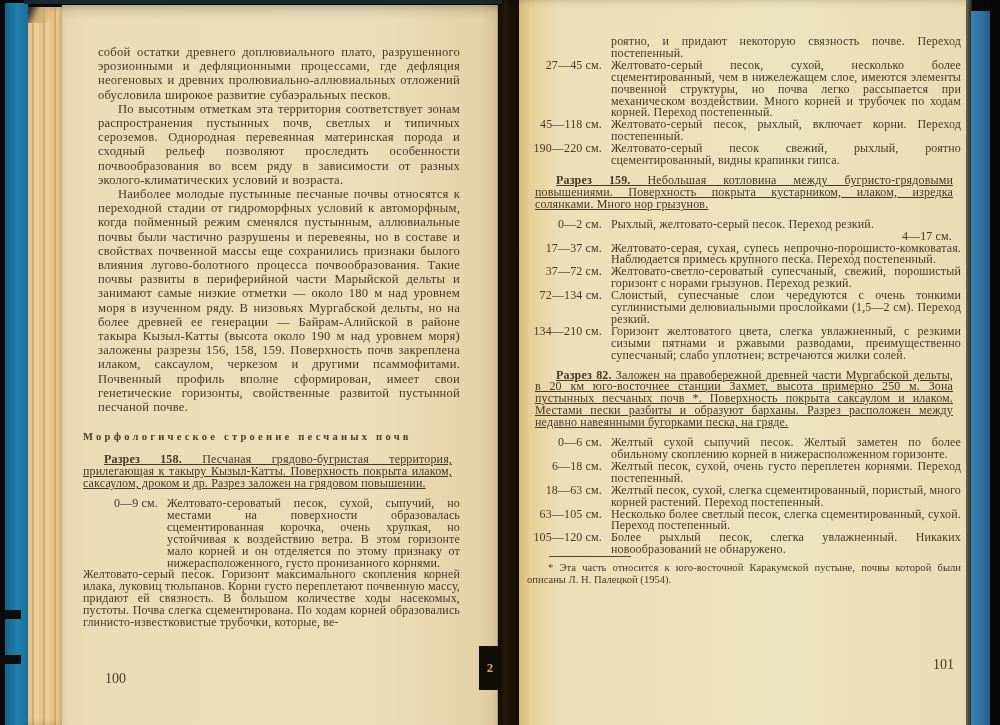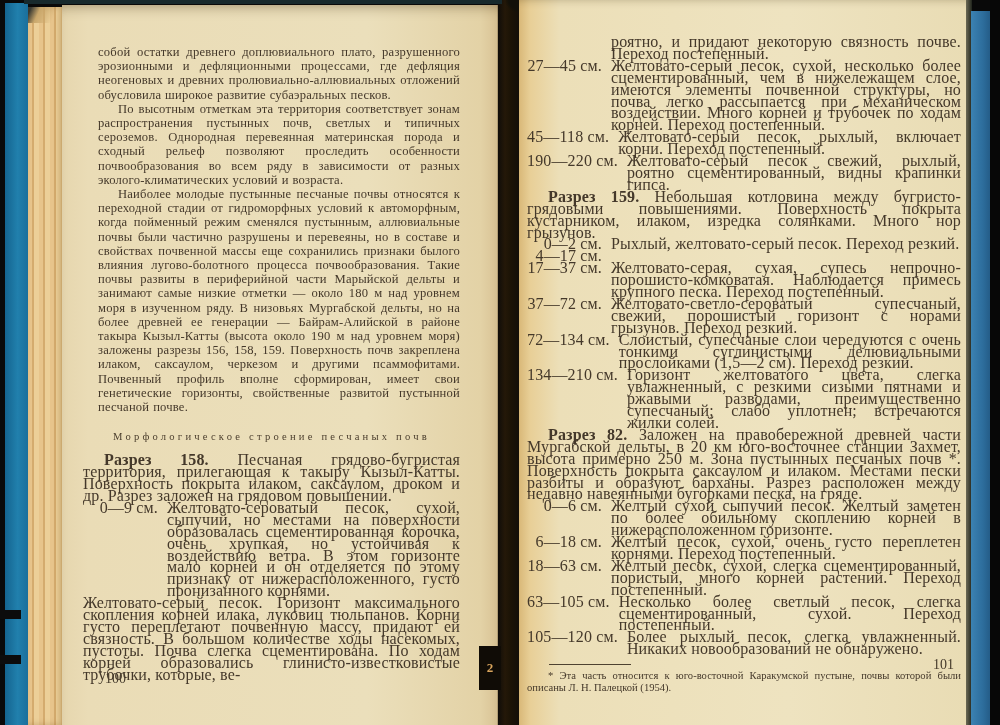--- a/index.html
+++ b/index.html
@@ -49,31 +49,31 @@
   .lp-content{left:62px;top:5px;width:436px;height:720px;padding:40px 38px 0 36px;}
   .rp-content{left:519px;top:0;width:449px;height:725px;padding:36px 7px 0 8px;}
 
   .para{
     margin:0;font-size:12.6px;line-height:14.2px;text-align:justify;
     letter-spacing:.2px;word-spacing:.5px;
   }
   .para.indented{text-indent:20px;}
 
   .sec-heading{
-    margin:17px 0 12px -15px;font-weight:normal;font-size:10.6px;letter-spacing:3.2px;
-    text-align:center;color:#4c3f2e;
+    margin:17px 0 12px -15px;font-weight:bold;font-size:10.6px;letter-spacing:3.2px;
+    color:#4c3f2e;
   }
-  .intro,.entry,.cont{font-size:16px;line-height:11.9px;letter-spacing:.15px;}
+  .intro,.entry,.cont{font-size:12px;line-height:11.9px;letter-spacing:.15px;justify-content:flex-end;}
   .lp-content .intro,.lp-content .entry{margin-left:-15px;}
-  .intro{margin:0;text-align:justify;text-indent:21px;}
+  .intro{margin:8px;text-align:justify;text-indent:21px;text-decoration:underline;}
   .intro .intro-label{font-weight:bold;}
   .entry{display:flex;margin:0;}
   .entry-depth{flex:0 0 84px;box-sizing:border-box;text-align:right;padding-right:9px;white-space:nowrap;}
   .entry-text{flex:1;text-align:justify;}
-  .footnote{margin-top:9px;}
+  .footnote{}
   .fn-rule{width:82px;height:1px;background:#4e4231;margin:0 0 5px 22px;}
   .footnote p{margin:0;font-size:10.6px;line-height:12px;text-align:justify;text-indent:21px;}
   .page-number{position:absolute;font-size:14px;color:#453a2b;}
   .pn-left{left:105px;bottom:38px;}
   .pn-right{right:46px;bottom:52px;}
 </style>
 </head>
 <body>
 
 <div class="cover-left"></div>

